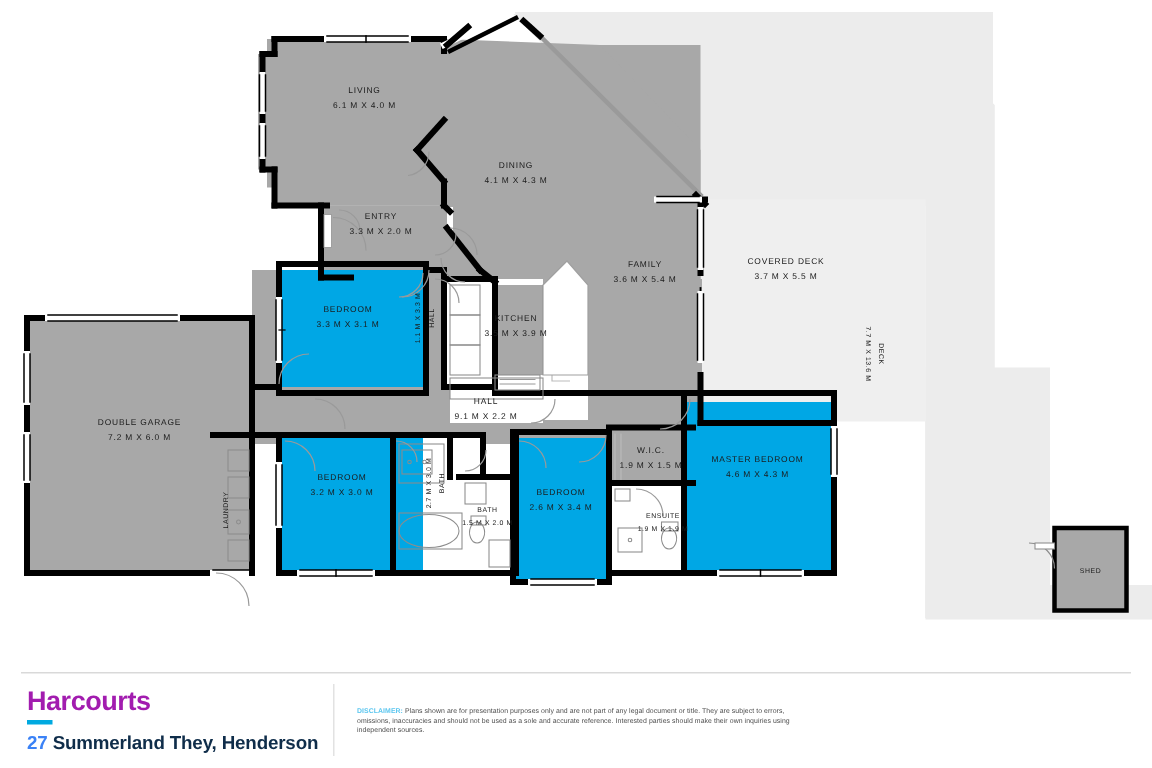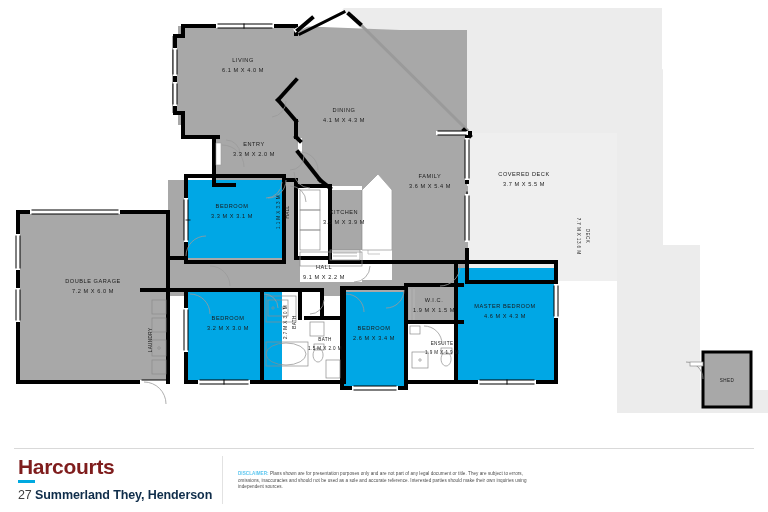--- a/index.html
+++ b/index.html
@@ -38,44 +38,44 @@
     height: 1px;
     background: #d9d9d9;
   }
   #brand {
     position: absolute;
     left: 18px; top: 16px;
     width: 230px;
   }
   #brand-name {
     font-family: "Liberation Sans", sans-serif;
-    font-size: 21px;
+    font-size: 18px;
     font-weight: bold;
-    color: #7f1d1d;
+    color: #a21caf;
     letter-spacing: -0.3px;
     line-height: 22px;
     margin: 0;
   }
   #brand-underline {
     width: 17px;
     height: 3px;
     background: #00a9e0;
     margin-top: 2px;
   }
   #address-line {
     margin-top: 5px;
     font-size: 12.5px;
     color: #0f2d4a;
     font-weight: bold;
     letter-spacing: -0.1px;
     white-space: nowrap;
   }
   #address-num {
-    color: #404040;
-    font-weight: normal;
+    color: #3b82f6;
+    font-weight: bold;
   }
   #footer-divider {
     position: absolute;
     left: 222px; top: 16px;
     width: 1px; height: 48px;
     background: #e2e2e2;
   }
   #disclaimer {
     position: absolute;
     left: 238px; top: 31px;

